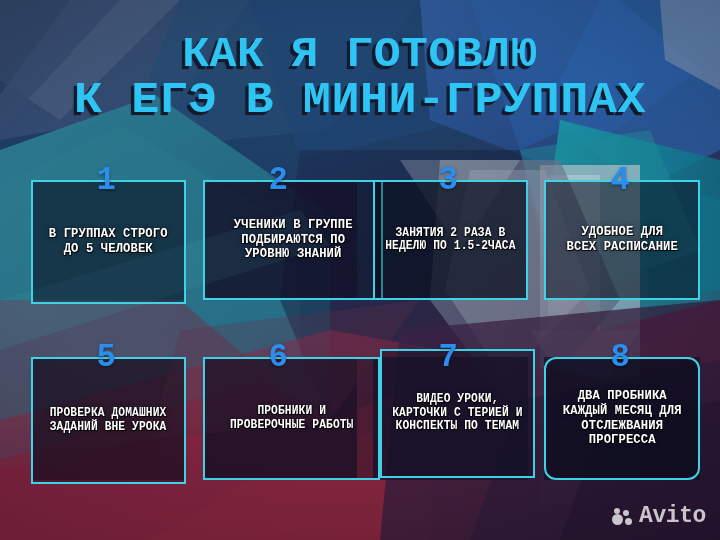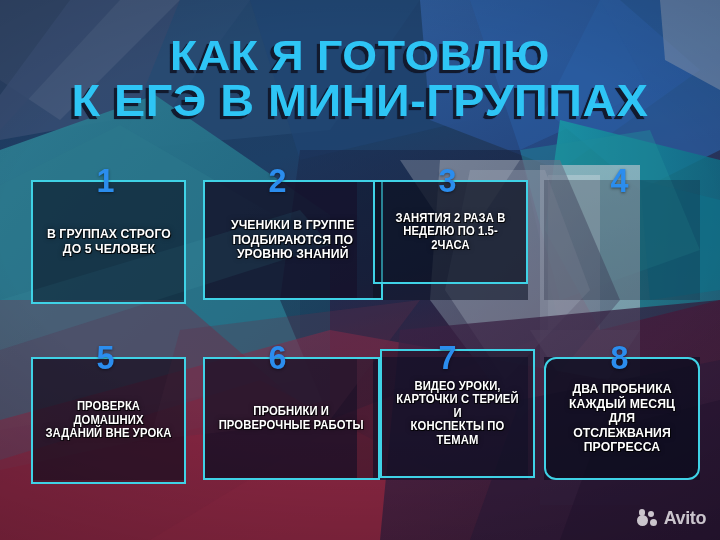--- a/index.html
+++ b/index.html
@@ -7,20 +7,21 @@
     width:720px; height:540px;
     font-family:"Liberation Sans", sans-serif;
     overflow:hidden; background:#0f1830;
   }
 
   #poster {
     position:relative;
     width:720px; height:540px;
     overflow:hidden;
     background:#000000;
+    font-family:Liberation Mono, monospace;
   }
 
   
   .bg-layer { position:absolute; inset:0; }
   .bg-svg { position:absolute; inset:0; width:720px; height:540px; display:block; }
 
   .bg-vignette {
     position:absolute; inset:0;
     background:
       radial-gradient(130% 95% at 50% 42%, rgba(0,0,0,0) 38%, rgba(0,0,0,.34) 100%);
@@ -98,21 +99,21 @@
   }
   .avito-mark { position:relative; width:22px; height:20px; }
   .avito-mark i {
     position:absolute; border-radius:50%; background:#d9d4da; display:block;
   }
   .avito-mark i.big   { width:11px; height:11px; left:0px;  top:7px; }
   .avito-mark i.t1    { width:6.5px; height:6.5px; left:2px;  top:1px; }
   .avito-mark i.t2    { width:6px;  height:6px;  left:11px; top:3px; }
   .avito-mark i.t3    { width:7px;  height:7px;  left:13.5px;top:11px; }
   .avito-text {
-    color:#d9d4da; font-size:18px; font-weight:bold; letter-spacing:-0.4px;
+    color:#d9d4da; font-size:23px; font-weight:bold; letter-spacing:-0.4px;
     line-height:1;
   }
 </style>
 </head>
 <body>
 
 <div id="poster">
 
   <div class="bg-layer">
     <svg class="bg-svg" viewBox="0 0 720 540" preserveAspectRatio="none">
@@ -227,26 +228,30 @@
     </div>
 
     <div class="card-number" style="left:268px; top:163px;">2</div>
     <div class="card" style="left:203px; top:180px; width:180px; height:120px;">
       <div class="card-text">УЧЕНИКИ В ГРУППЕ
 ПОДБИРАЮТСЯ ПО
 УРОВНЮ ЗНАНИЙ</div>
     </div>
 
     <div class="card-number" style="left:438px; top:163px;">3</div>
-    <div class="card" style="left:373px; top:180px; width:155px; height:104px;">
+    <div class="card" style="left:373px; top:180px; width:155px; height:120px;">
       <div class="card-text small">ЗАНЯТИЯ 2 РАЗА В
 НЕДЕЛЮ ПО 1.5-2ЧАСА</div>
     </div>
 
     <div class="card-number" style="left:610px; top:163px;">4</div>
+    <div class="card" style="left:544px; top:180px; width:156px; height:120px;">
+      <div class="card-text">УДОБНОЕ ДЛЯ
+ВСЕХ РАСПИСАНИЕ</div>
+    </div>
 
     <div class="card-number" style="left:96px;  top:340px;">5</div>
     <div class="card" style="left:31px; top:357px; width:155px; height:127px;">
       <div class="card-text small">ПРОВЕРКА ДОМАШНИХ
 ЗАДАНИЙ ВНЕ УРОКА</div>
     </div>
 
     <div class="card-number" style="left:268px; top:340px;">6</div>
     <div class="card" style="left:203px; top:357px; width:177px; height:123px;">
       <div class="card-text small">ПРОБНИКИ И

